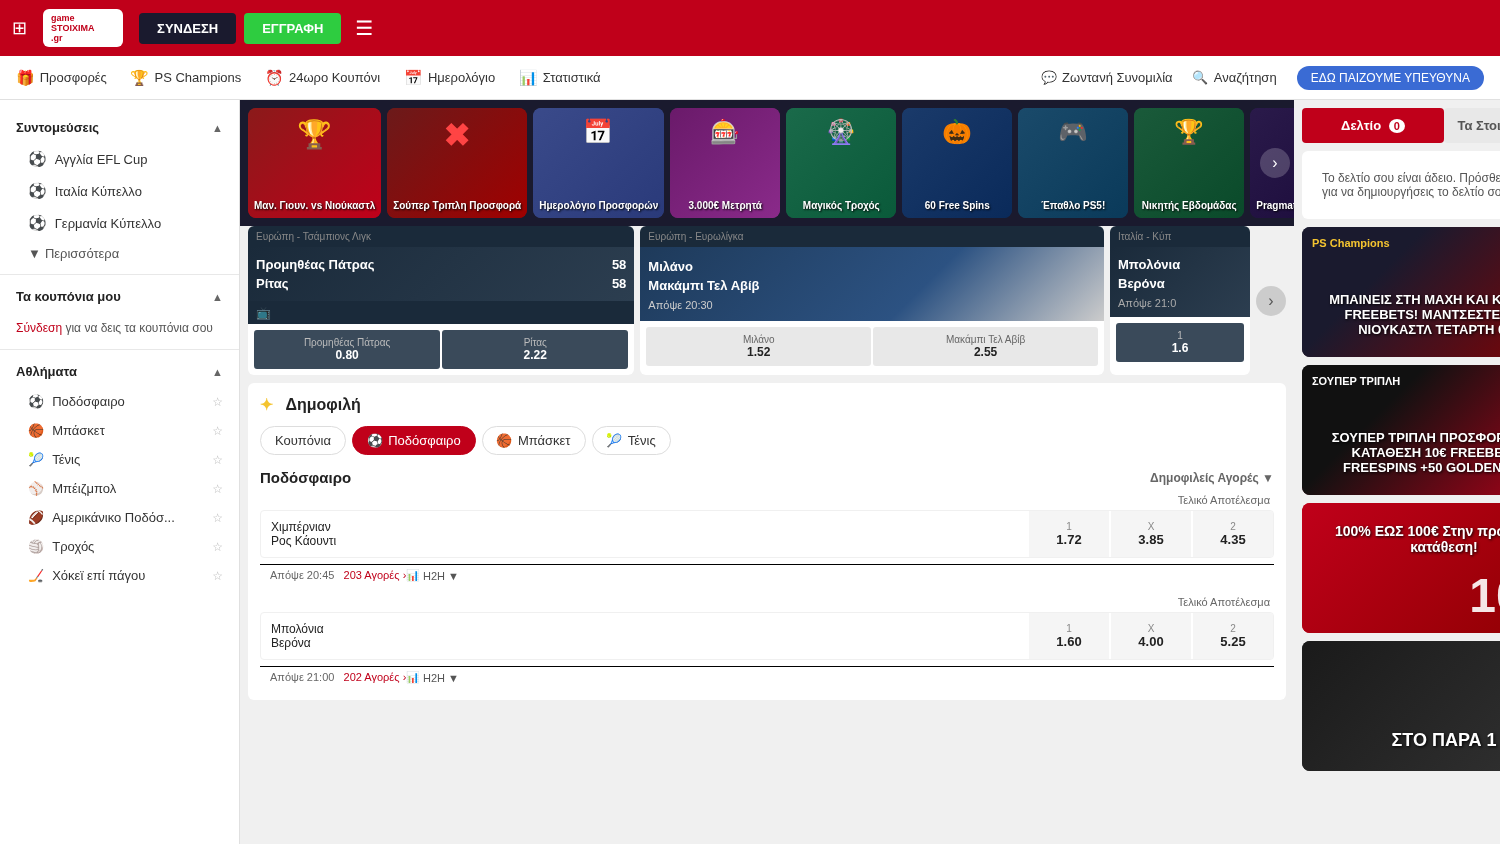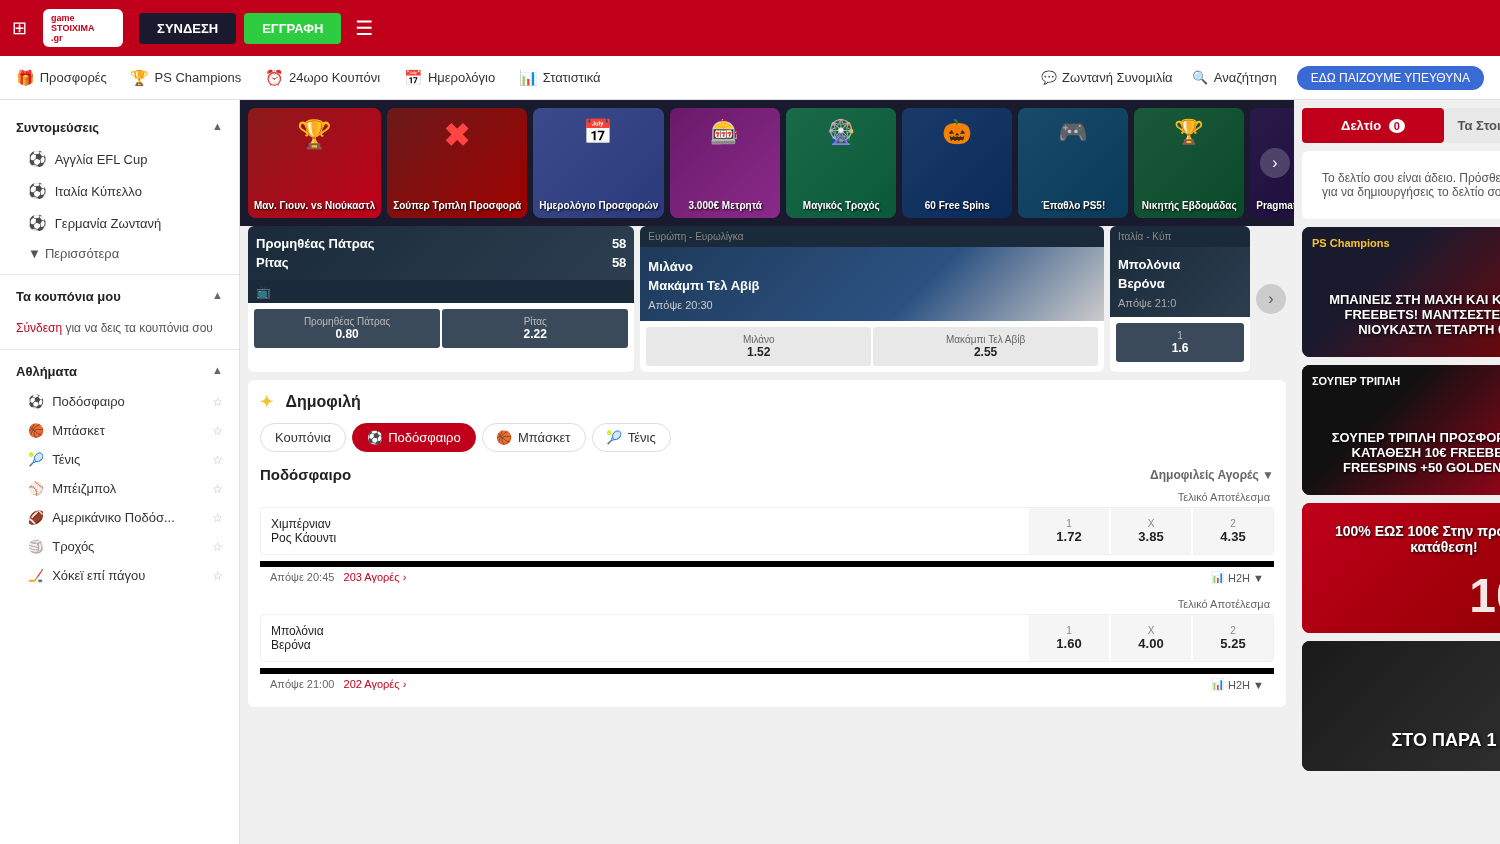--- a/index.html
+++ b/index.html
@@ -110,21 +110,21 @@
 
     
     .sidebar {
       width: 240px;
       background: #fff;
       border-right: 1px solid #e0e0e0;
       padding: 12px 0;
       flex-shrink: 0;
     }
     .sidebar-section-header {
-      display: flex; justify-content: space-between;
+      display: flex; align-items: center; justify-content: space-between;
       padding: 8px 16px;
       font-weight: bold;
       font-size: 13px;
       color: #222;
       cursor: pointer;
     }
     .sidebar-section-header .arrow { font-size: 11px; color: #666; }
     .sidebar-item {
       display: flex; align-items: center; gap: 8px;
       padding: 7px 16px 7px 28px;
@@ -287,24 +287,24 @@
       background: #f5f5f5;
       padding: 10px 6px;
       text-align: center;
       cursor: pointer;
       font-size: 12px;
       color: #444;
     }
     .match-row-odd span { display: block; font-size: 10px; color: #888; }
     .match-row-odd strong { font-size: 13px; color: #222; }
     .match-row-footer {
-      display: flex; justify-content: space-between;
+      display: flex; 
       font-size: 11px; color: #666;
       padding: 4px 10px;
-      border-top: 6px solid #000000;
+      border-top: 1px solid #000000;
     }
     .match-row-footer a { color: #c0001a; text-decoration: none; }
     .h2h-link { color: #555; font-size: 11px; cursor: pointer; display: flex; align-items: center; gap: 3px; }
 
     
     .right-panel {
       width: 300px;
       background: #f0f0f0;
       flex-shrink: 0;
       padding: 8px;
@@ -467,21 +467,21 @@
     <div class="sidebar-item">
       <span class="sport-icon">⚽</span>
       <span>Αγγλία EFL Cup</span>
     </div>
     <div class="sidebar-item">
       <span class="sport-icon">⚽</span>
       <span>Ιταλία Κύπελλο</span>
     </div>
     <div class="sidebar-item">
       <span class="sport-icon">⚽</span>
-      <span>Γερμανία Ζωντανή</span>
+      <span>Γερμανία Κύπελλο</span>
     </div>
     <div class="sidebar-more">
       <span>▼</span>
       <span>Περισσότερα</span>
     </div>
     <div class="sidebar-divider"></div>
     <div class="sidebar-section-header">
       <span>Τα κουπόνια μου</span>
       <span class="arrow">▲</span>
     </div>
@@ -603,20 +603,23 @@
           <div style="font-size:24px; position:absolute; top:10px; left:50%; transform:translateX(-50%);">💰</div>
           <div class="promo-card-label">Pragmatic Buy Bonus</div>
         </div>
       </div>
       <button class="promo-nav-btn">›</button>
     </div>
 
     <div class="match-live-area">
 
       <div class="match-live-card">
+        <div class="mlc-header">
+          <span>Ευρώπη - Τσάμπιονς Λιγκ</span>
+        </div>
         <div class="mlc-body">
           <div class="mlc-team">
             <span>Προμηθέας Πάτρας</span>
             <span>58</span>
           </div>
           <div class="mlc-team">
             <span>Ρίτας</span>
             <span>58</span>
           </div>
         </div>

